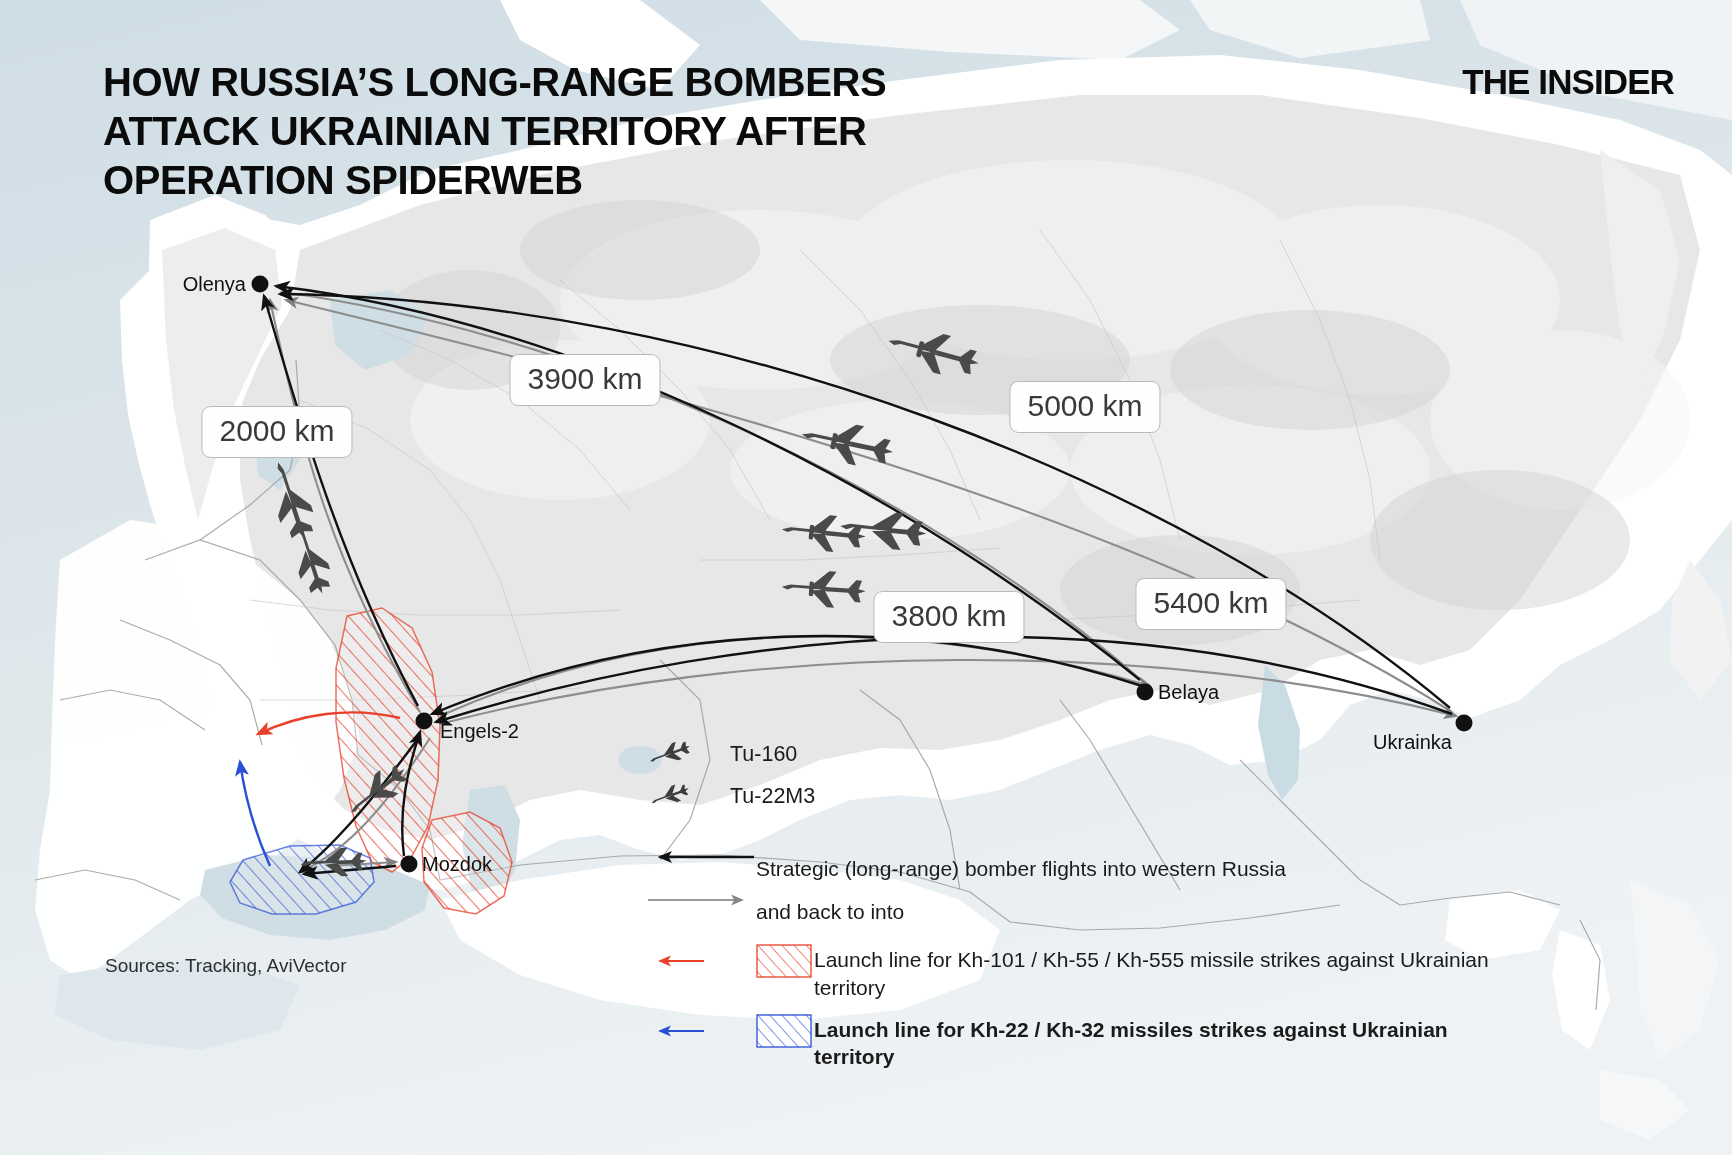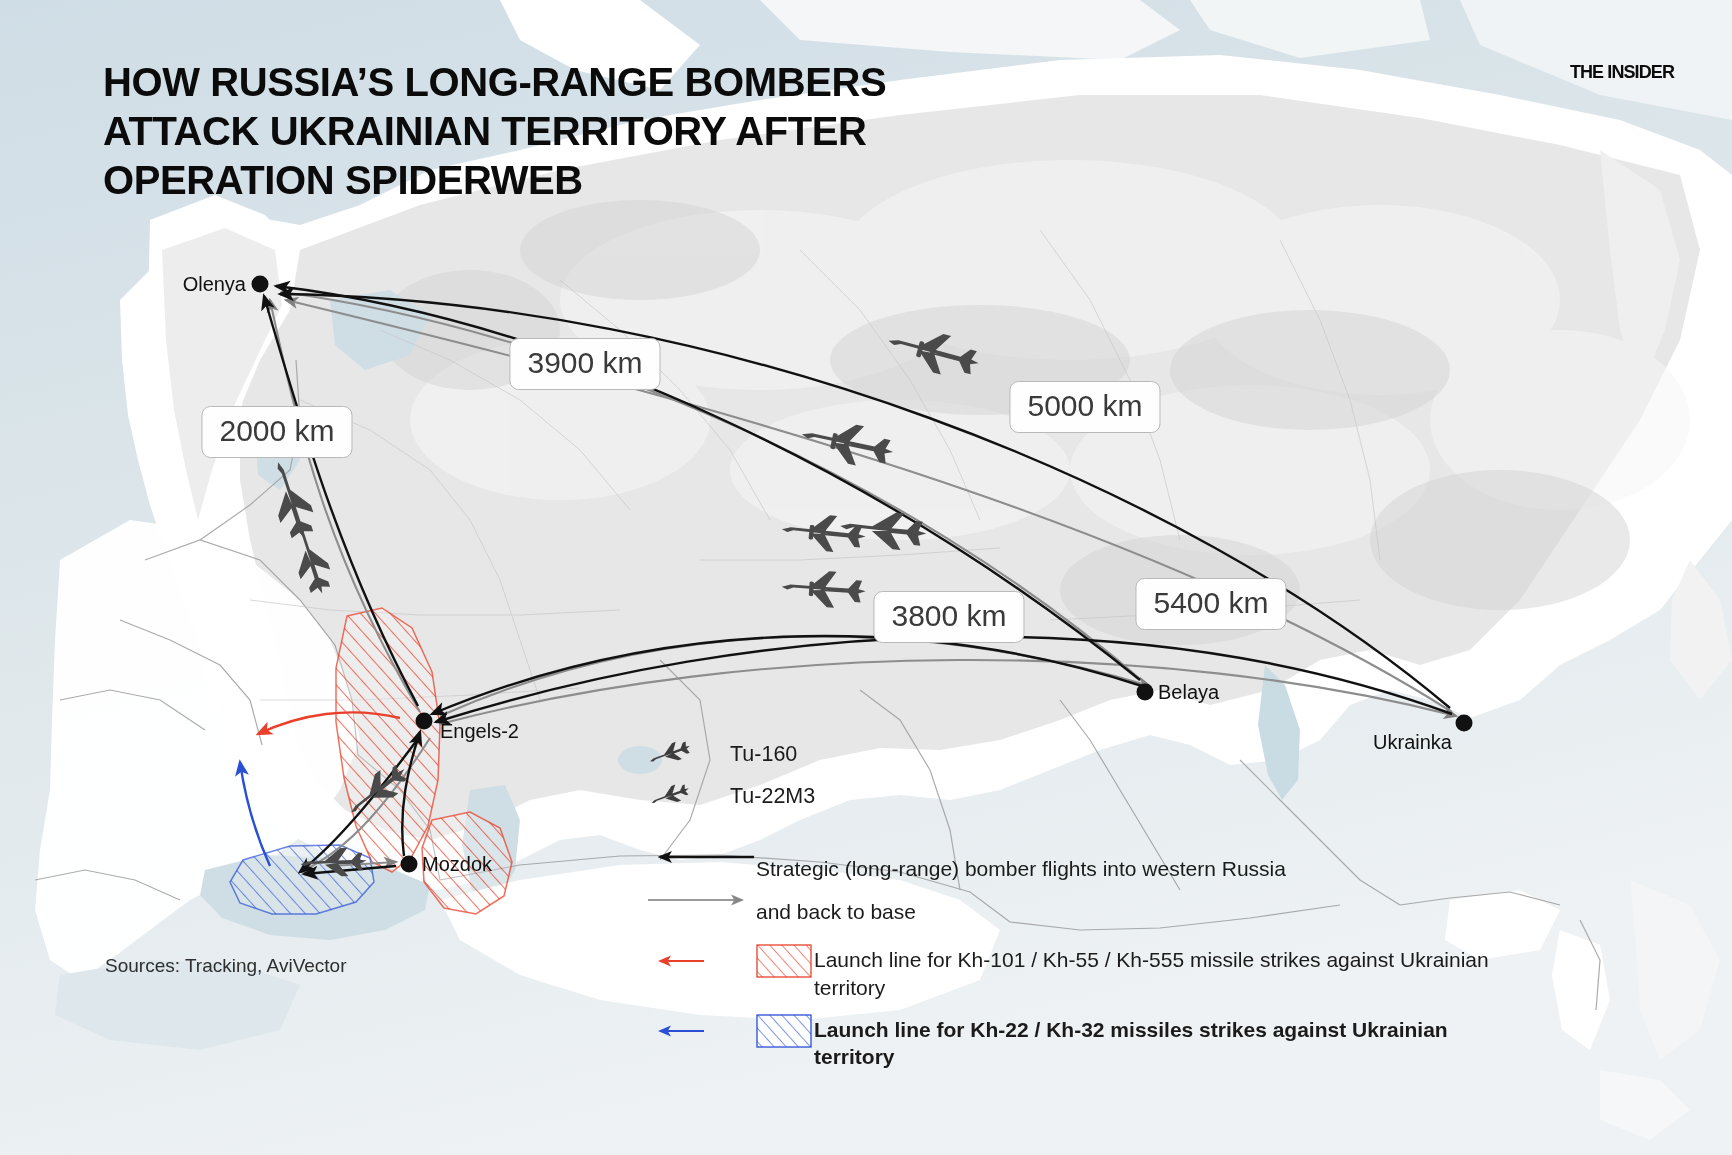--- a/index.html
+++ b/index.html
@@ -43,21 +43,21 @@
     color: #0b0b0b;
     text-transform: uppercase;
     white-space: pre-line;
   }
   .brand {
     position: absolute;
     right: 58px;
     top: 62px;
     font-family: "Liberation Sans", sans-serif;
     font-weight: bold;
-    font-size: 18px;
+    font-size: 35px;
     letter-spacing: -0.9px;
     color: #0b0b0b;
     text-transform: uppercase;
   }
   .sources {
     position: absolute;
     left: 105px;
     top: 955px;
     font-size: 19px;
     color: #2e2e2e;
@@ -397,21 +397,21 @@
     <div class="brand">THE INSIDER</div>
     <div class="sources">Sources: Tracking, AviVector</div>
 
     <div class="city left" style="left:246px; top:284px;">Olenya</div>
     <div class="city right" style="left:440px; top:731px;">Engels-2</div>
     <div class="city right" style="left:422px; top:864px;">Mozdok</div>
     <div class="city right" style="left:1158px;top:692px;">Belaya</div>
     <div class="city left" style="left:1452px;top:742px;">Ukrainka</div>
 
     <div class="distbox" style="left:277px; top:432px;">2000 km</div>
-    <div class="distbox" style="left:585px; top:364px;">3900 km</div>
+    <div class="distbox" style="left:585px; top:380px;">3900 km</div>
     <div class="distbox" style="left:1085px;top:407px;">5000 km</div>
     <div class="distbox" style="left:949px; top:617px;">3800 km</div>
     <div class="distbox" style="left:1211px;top:604px;">5400 km</div>
 
     <div id="legend">
 
 
       <div class="lg-plane-row">
         <span class="lg-plane-ico">
           <svg width="46" height="34" viewBox="-28 -16 58 34">
@@ -454,21 +454,21 @@
           <span class="lg-key">
             <svg width="110" height="26" viewBox="0 0 110 26">
               <defs>
                 <marker id="lgArrGray" viewBox="0 0 12 12" refX="10" refY="6" markerWidth="6" markerHeight="6" orient="auto-start-reverse" markerUnits="strokeWidth">
                   <path d="M0,1 L12,6 L0,11 L3,6 Z" fill="#878787"></path>
                 </marker>
               </defs>
               <line x1="2" y1="12" x2="96" y2="12" stroke="#9a9a9a" stroke-width="2.2" marker-end="url(#lgArrGray)"></line>
             </svg>
           </span>
-          <span class="lg-text two">and back to base</span>
+          <span class="lg-text two">and back to into</span>
         </div>
       </div>
 
       <div style="height:14px"></div>
 
       <div class="lg-row" style="margin-bottom:12px;">
         <span class="lg-key tall">
           <svg width="60" height="34" viewBox="0 0 60 34">
             <defs>
               <marker id="lgArrRed" viewBox="0 0 12 12" refX="10" refY="6" markerWidth="6" markerHeight="6" orient="auto-start-reverse" markerUnits="strokeWidth">

